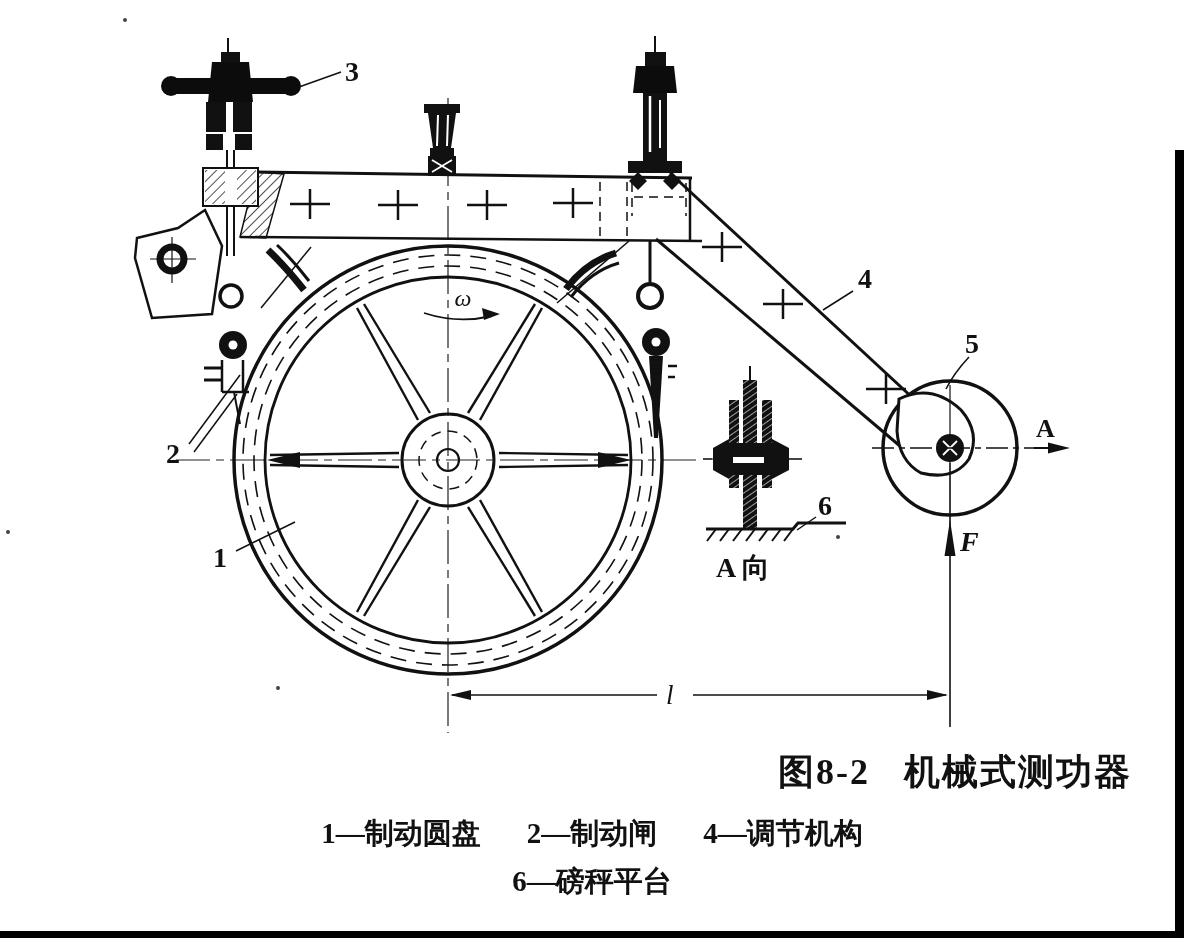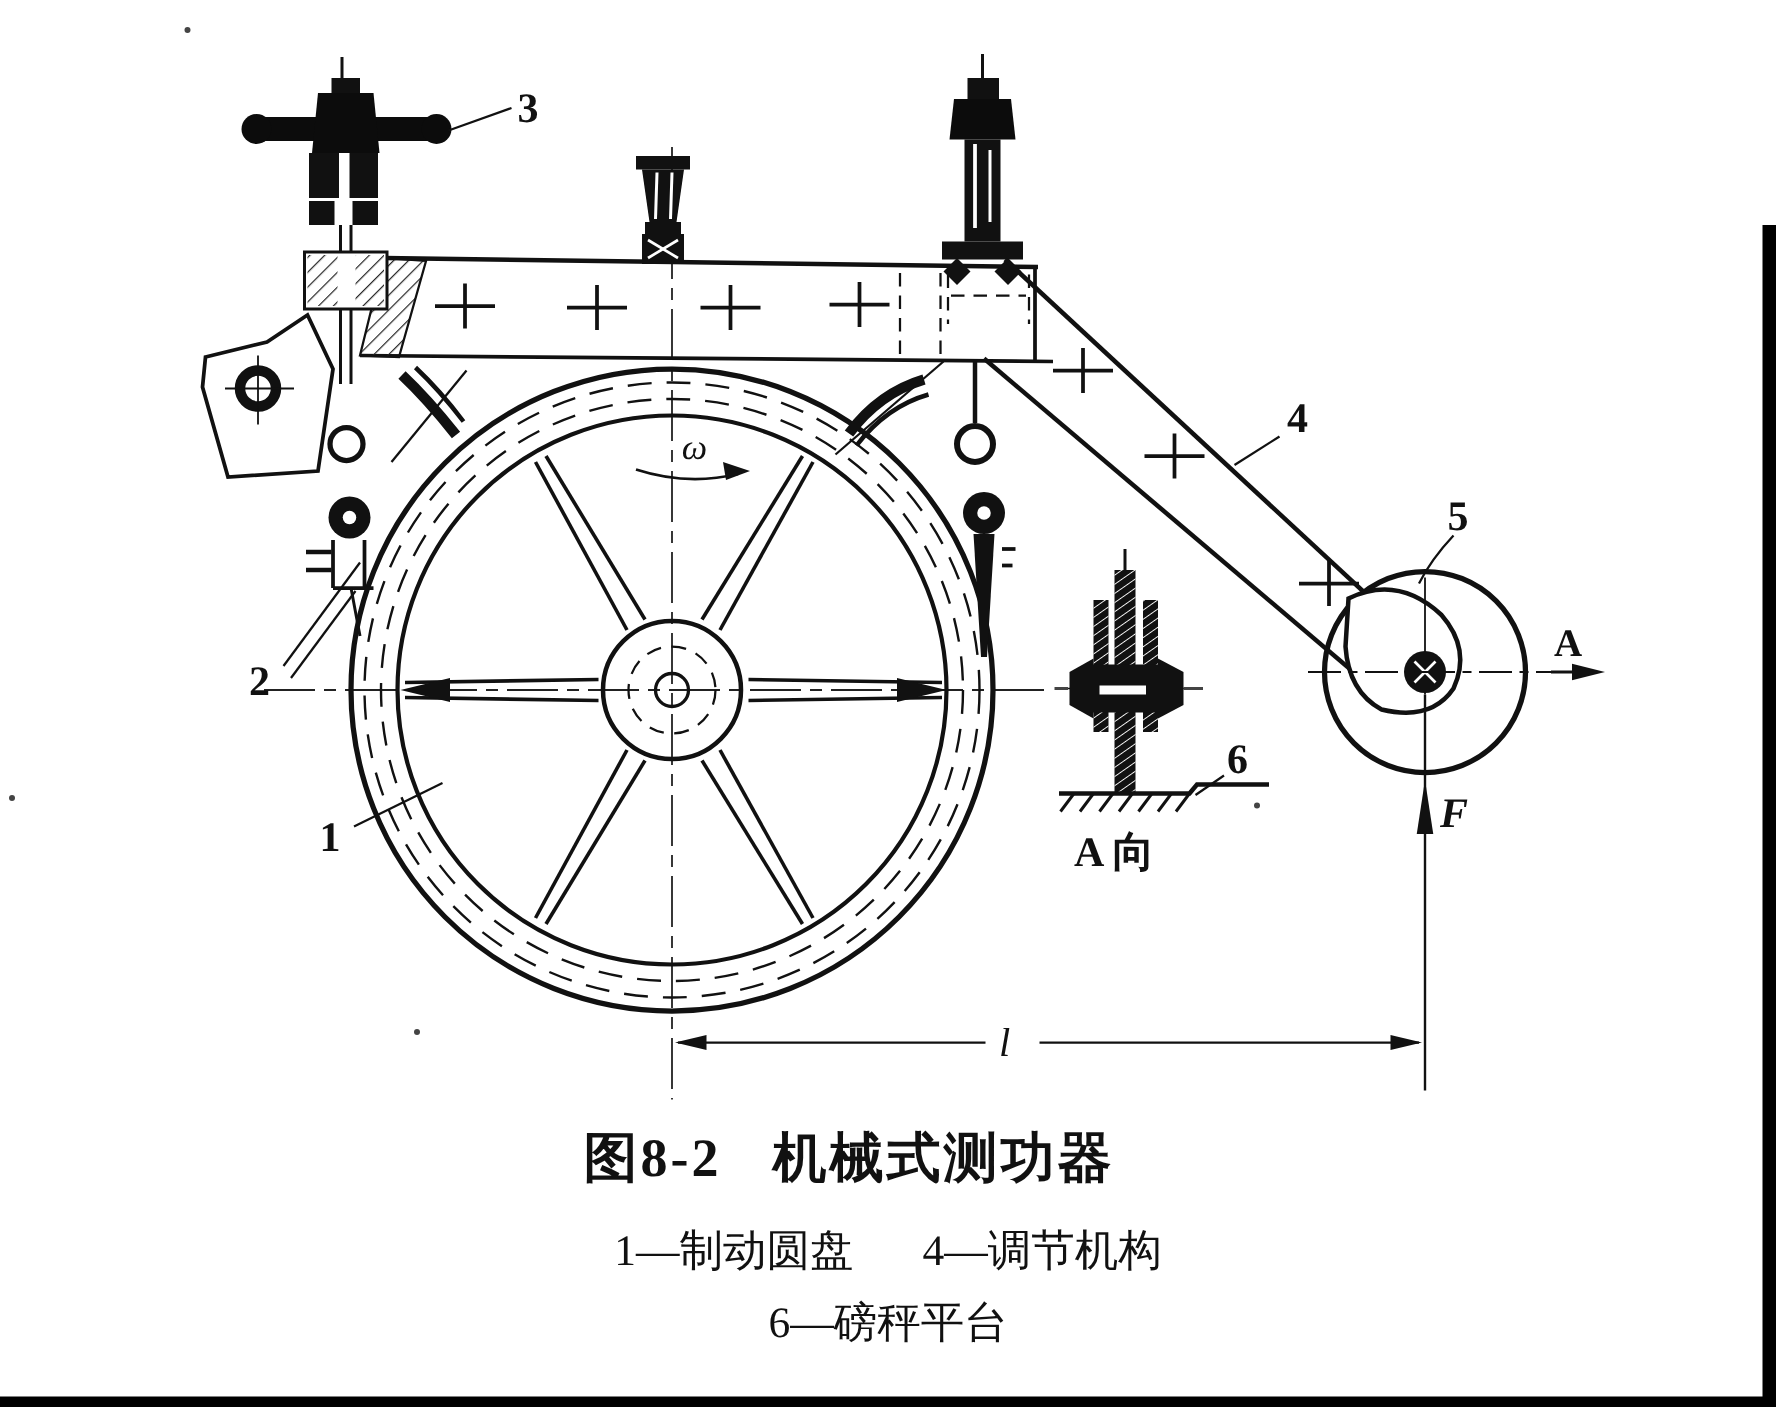--- a/index.html
+++ b/index.html
@@ -1,24 +1,24 @@
 <!DOCTYPE html>
 <html><head>
 <meta charset="utf-8">
 <style>
   html,body{margin:0;padding:0;background:#fff;}
   body{width:1184px;height:938px;position:relative;overflow:hidden;
        font-family:"Liberation Serif","DejaVu Serif",serif;color:#111;}
   #stage{position:absolute;left:0;top:0;width:1184px;height:938px;}
   svg{position:absolute;left:0;top:0;}
-  .caption{position:absolute;left:0;top:748px;width:1132px;text-align:center;
+  .caption{position:absolute;left:0;top:748px;width:1132px;text-align:right;
            font-size:36px;font-weight:bold;letter-spacing:2px;}
   .cap-gap{display:inline-block;width:34px;}
   .legend{position:absolute;left:0;width:1184px;display:flex;justify-content:center;
-          font-size:29px;font-weight:normal;white-space:nowrap;}
+          font-size:29px;font-weight:bold;white-space:nowrap;}
   .legend-row1{top:814px;gap:46px;}
   .legend-row2{top:862px;gap:24px;}
   .legend .it{display:inline-block;}
   .ital{font-style:italic;font-family:"DejaVu Serif","Liberation Serif",serif;
         padding:0 4px;}
   .svgtext{font-family:"Liberation Serif","DejaVu Serif",serif;}
 </style>
 </head>
 <body>
 
@@ -265,20 +265,21 @@
     <circle cx="838" cy="537" r="2" fill="#444"></circle>
   </g>
 </svg>
 
 <div class="caption">
   <span>图8-2</span><span class="cap-gap"></span><span>机械式测功器</span>
 </div>
 
 <div class="legend legend-row1">
   <span class="it"><span>1</span><span>—</span><span>制动圆盘</span></span>
+  <span class="it"><span>2</span><span>—</span><span>制动闸</span></span>
   <span class="it"><span>4</span><span>—</span><span>调节机构</span></span>
 </div>
 
 <div class="legend legend-row2">
   <span class="it"><span>6</span><span>—</span><span>磅秤平台</span></span>
 </div>
 
 </div>
 
 </body></html>

